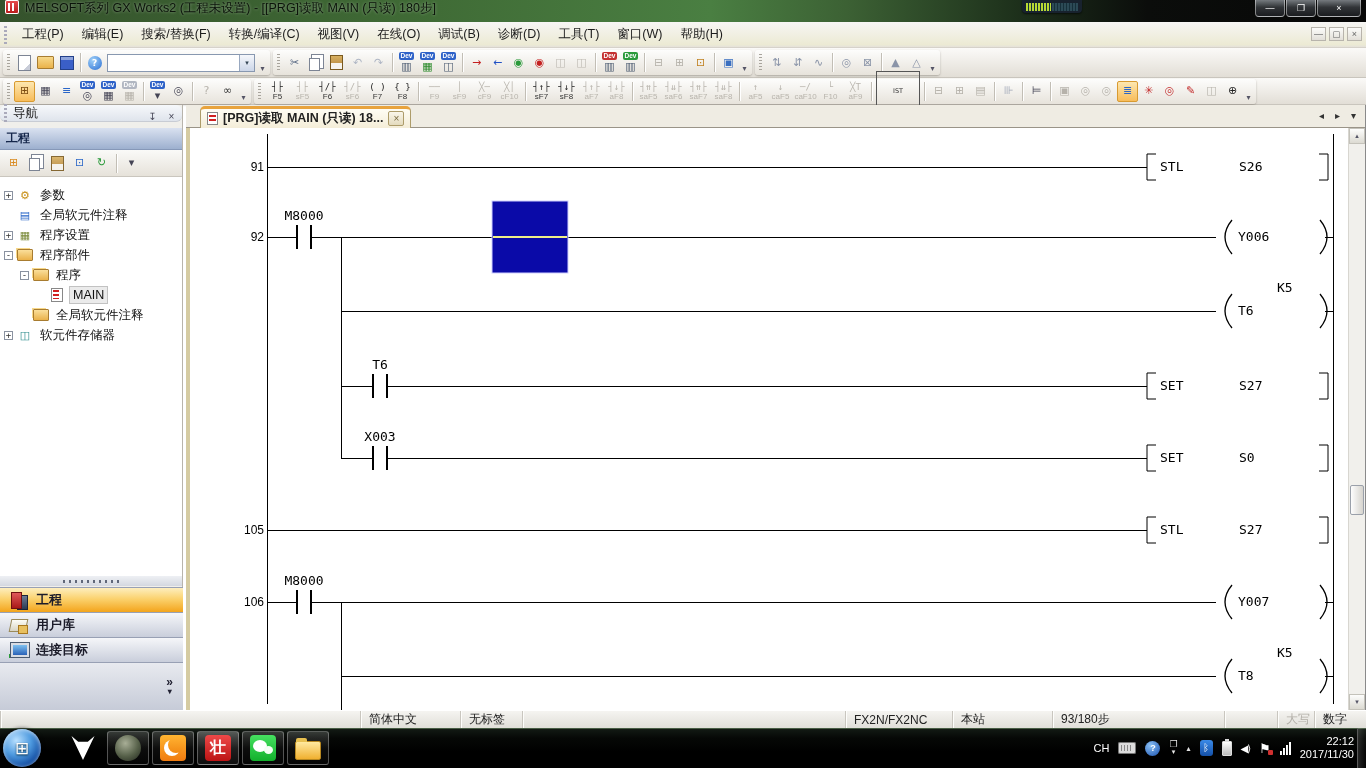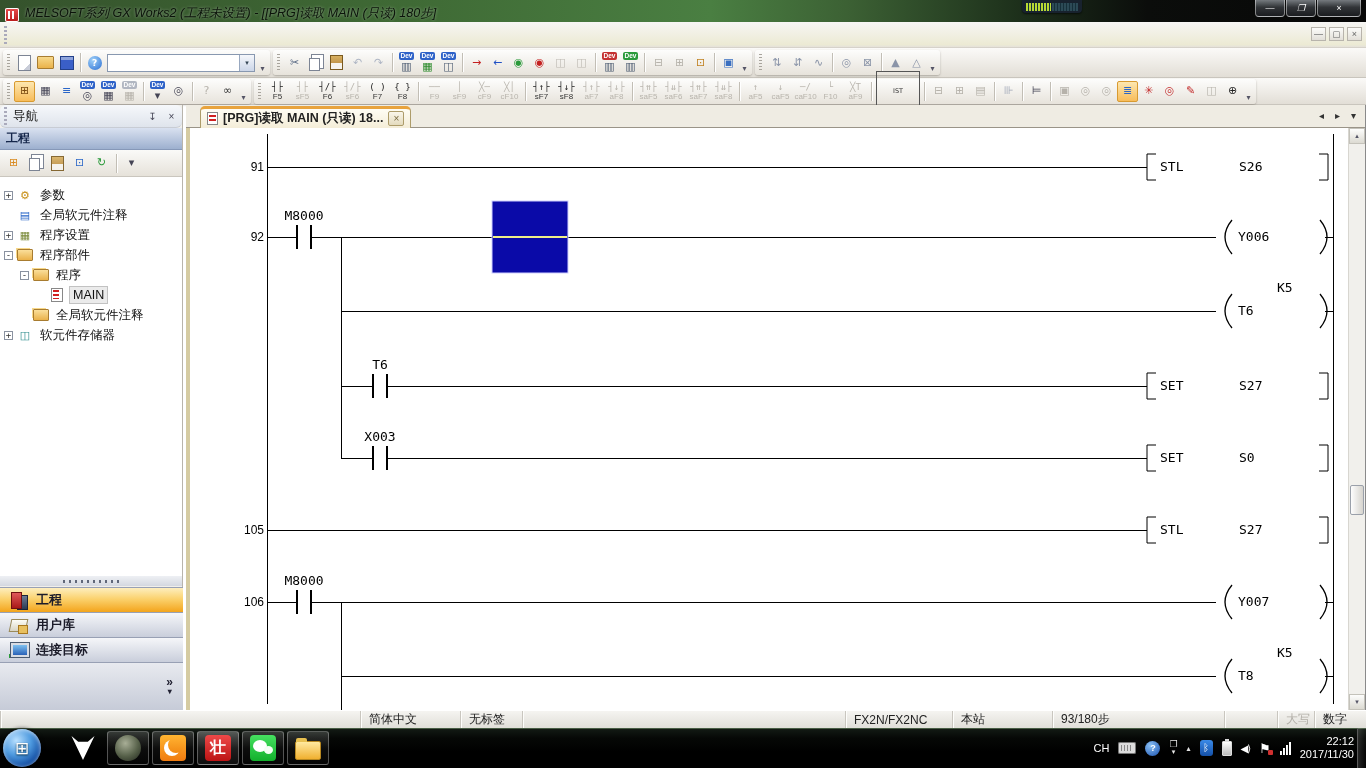--- a/index.html
+++ b/index.html
@@ -2,21 +2,21 @@
 <html><head>
 <meta charset="utf-8">
 <style>
   *{margin:0;padding:0;box-sizing:border-box;}
   html,body{background:#000;}
   #app{position:relative;width:1366px;height:768px;overflow:hidden;font-family:"Liberation Sans",sans-serif;background:#fff;}
 
   
   .titlebar{position:absolute;left:0;top:0;width:100%;height:22px;
     background:linear-gradient(90deg,#35522c 0%,#3f6a35 30%,#4a7f42 52%,#3c6134 62%,#1c2e1a 75%,#0b0d0b 84%,#070707 100%);
-    display:flex;align-items:flex-end;color:#0b130a;font-size:12.5px;font-style:italic;}
+    display:flex;align-items:flex-start;color:#0b130a;font-size:12.5px;}
   .app-icon{width:14px;height:14px;margin:0 6px 0 5px;border-radius:2px;background:linear-gradient(#e85050,#b81818);
     box-shadow:inset 0 0 0 1px #fff;position:relative;}
   .app-icon::before{content:"";position:absolute;left:3px;top:3px;width:8px;height:8px;
     background:repeating-linear-gradient(90deg,#fff 0 2px,transparent 2px 4px);}
   .title-text{text-shadow:0 0 3px rgba(255,255,255,.45);white-space:nowrap;}
   .eq-widget{position:absolute;left:1022px;top:0;width:60px;height:13px;border-radius:0 0 4px 4px;background:#18222e;
     box-shadow:0 1px 2px rgba(0,0,0,.6);overflow:hidden;}
   .eq-left{position:absolute;left:4px;top:3px;width:25px;height:8px;
     background:repeating-linear-gradient(90deg,#b8d834 0 2px,#16303a 2px 3px);}
   .eq-right{position:absolute;left:30px;top:3px;width:26px;height:8px;
@@ -64,21 +64,21 @@
   .icon-helpball .tb-g{width:14px;height:14px;border-radius:50%;background:radial-gradient(circle at 35% 30%,#9fd0f8,#2a6fd4);
     color:#fff;font-weight:bold;font-size:9px;line-height:14px;text-align:center;}
   .icon-page::after{content:"";width:11px;height:14px;background:linear-gradient(135deg,#fff 75%,#c8ccd8 75%);border:1px solid #7c8494;}
   .icon-folder::after{content:"";width:15px;height:11px;background:linear-gradient(#f7d98a,#eab24a);border:1px solid #a87c30;border-radius:1px;}
   .icon-disk::after{content:"";width:12px;height:12px;background:linear-gradient(#8ea4dc 0 3px,#3a5fc8 3px);border:1px solid #23408a;}
   .icon-copy::after{content:"";width:9px;height:11px;background:#fff;border:1px solid #7c8494;box-shadow:3px -3px 0 0 #fff,3px -3px 0 1px #7c8494;margin-left:-3px;margin-top:3px;}
   .icon-paste::after{content:"";width:11px;height:13px;background:linear-gradient(#d8b060,#b08038);border:1px solid #7a5a20;box-shadow:inset 0 -6px 0 0 #f6f4ee;}
 
   
   .navpanel{position:absolute;left:0;top:105px;width:183px;height:605px;background:#f0efeb;border-right:1px solid #b8b4ac;}
-  .nav-header{position:absolute;left:0;top:0;right:0;height:23px;background:linear-gradient(#f6f8fb,#dfe4ec);
+  .nav-header{position:absolute;left:0;top:0;right:0;height:17px;background:linear-gradient(#f6f8fb,#dfe4ec);
     display:flex;align-items:center;font-size:12.5px;color:#1a1a1a;border-bottom:1px solid #c8ccd4;border-radius:6px;}
   .nav-hbtns{position:absolute;right:3px;top:4px;display:flex;gap:4px;font-size:10px;color:#445;}
   .nav-hbtns span{width:15px;height:14px;display:flex;align-items:center;justify-content:center;}
   .nav-section{position:absolute;left:0;top:23px;right:0;height:22px;background:linear-gradient(#d9e1f0,#9db0cf);
     color:#14264a;font-size:12px;font-weight:bold;display:flex;align-items:center;padding-left:6px;border-bottom:1px solid #8698b8;}
   .nav-tools{position:absolute;left:0;top:45px;right:0;height:27px;display:flex;align-items:center;gap:1px;padding:0 3px;
     background:linear-gradient(#fafaf8,#e6e2da);border-bottom:1px solid #cac6be;}
   .nav-tools .tb-btn{width:21px;height:21px;}
   .tree{position:absolute;left:0;top:72px;right:0;height:399px;background:#fff;padding-top:8px;overflow:hidden;}
   .tree-row{height:20px;display:flex;align-items:center;font-size:12.5px;color:#111;white-space:nowrap;}
@@ -194,20 +194,33 @@
     </div>
     <div class="win-controls">
       <div class="wc-btn">—</div>
       <div class="wc-btn">❐</div>
       <div class="wc-btn wc-close">×</div>
     </div>
   </div>
 
   <div class="menubar">
     <div class="grip"></div>
+    <div id="menu-items" style="display:flex;">
+        <span class="menu-item">工程(P)</span>
+        <span class="menu-item">编辑(E)</span>
+        <span class="menu-item">搜索/替换(F)</span>
+        <span class="menu-item">转换/编译(C)</span>
+        <span class="menu-item">视图(V)</span>
+        <span class="menu-item">在线(O)</span>
+        <span class="menu-item">调试(B)</span>
+        <span class="menu-item">诊断(D)</span>
+        <span class="menu-item">工具(T)</span>
+        <span class="menu-item">窗口(W)</span>
+        <span class="menu-item">帮助(H)</span>
+      </div>
     <div class="mdi-controls" id="mdi-controls">
         <span>—</span>
         <span>▢</span>
         <span>×</span>
       </div>
   </div>
 
   <div class="toolbar-row" id="toolbar1">
       <div class="tb-group">
         <div class="tb-grip"></div>

